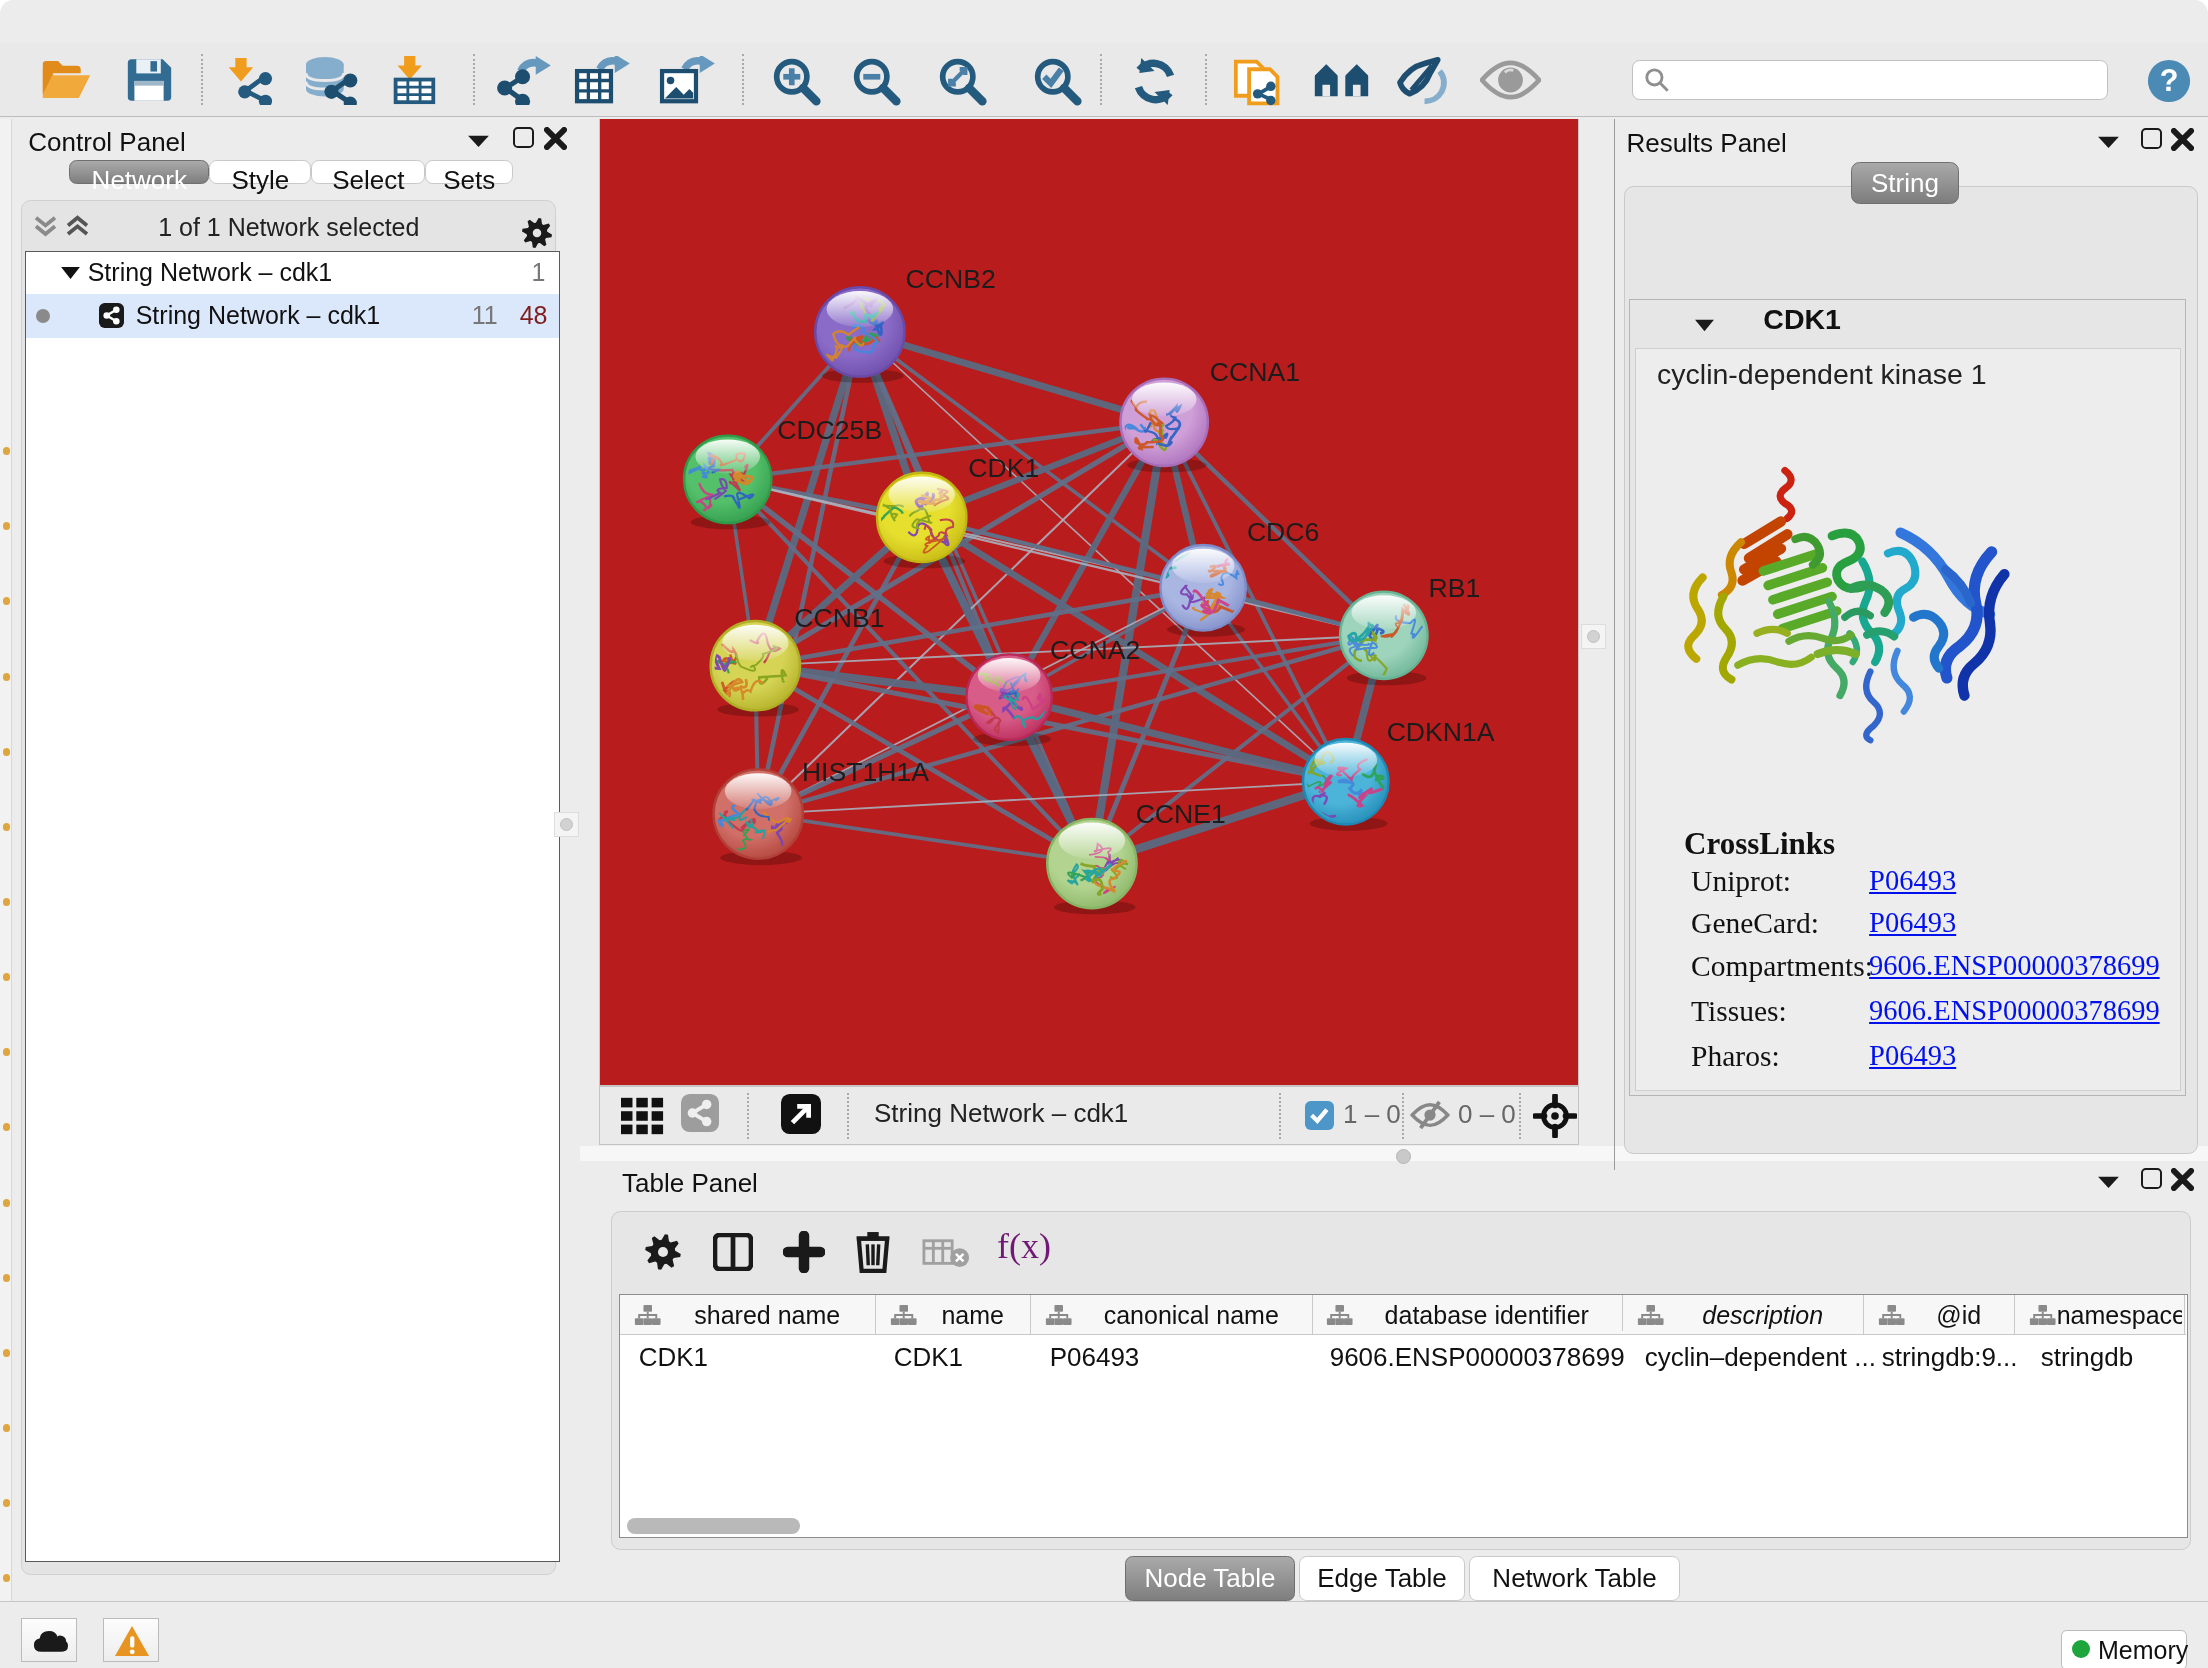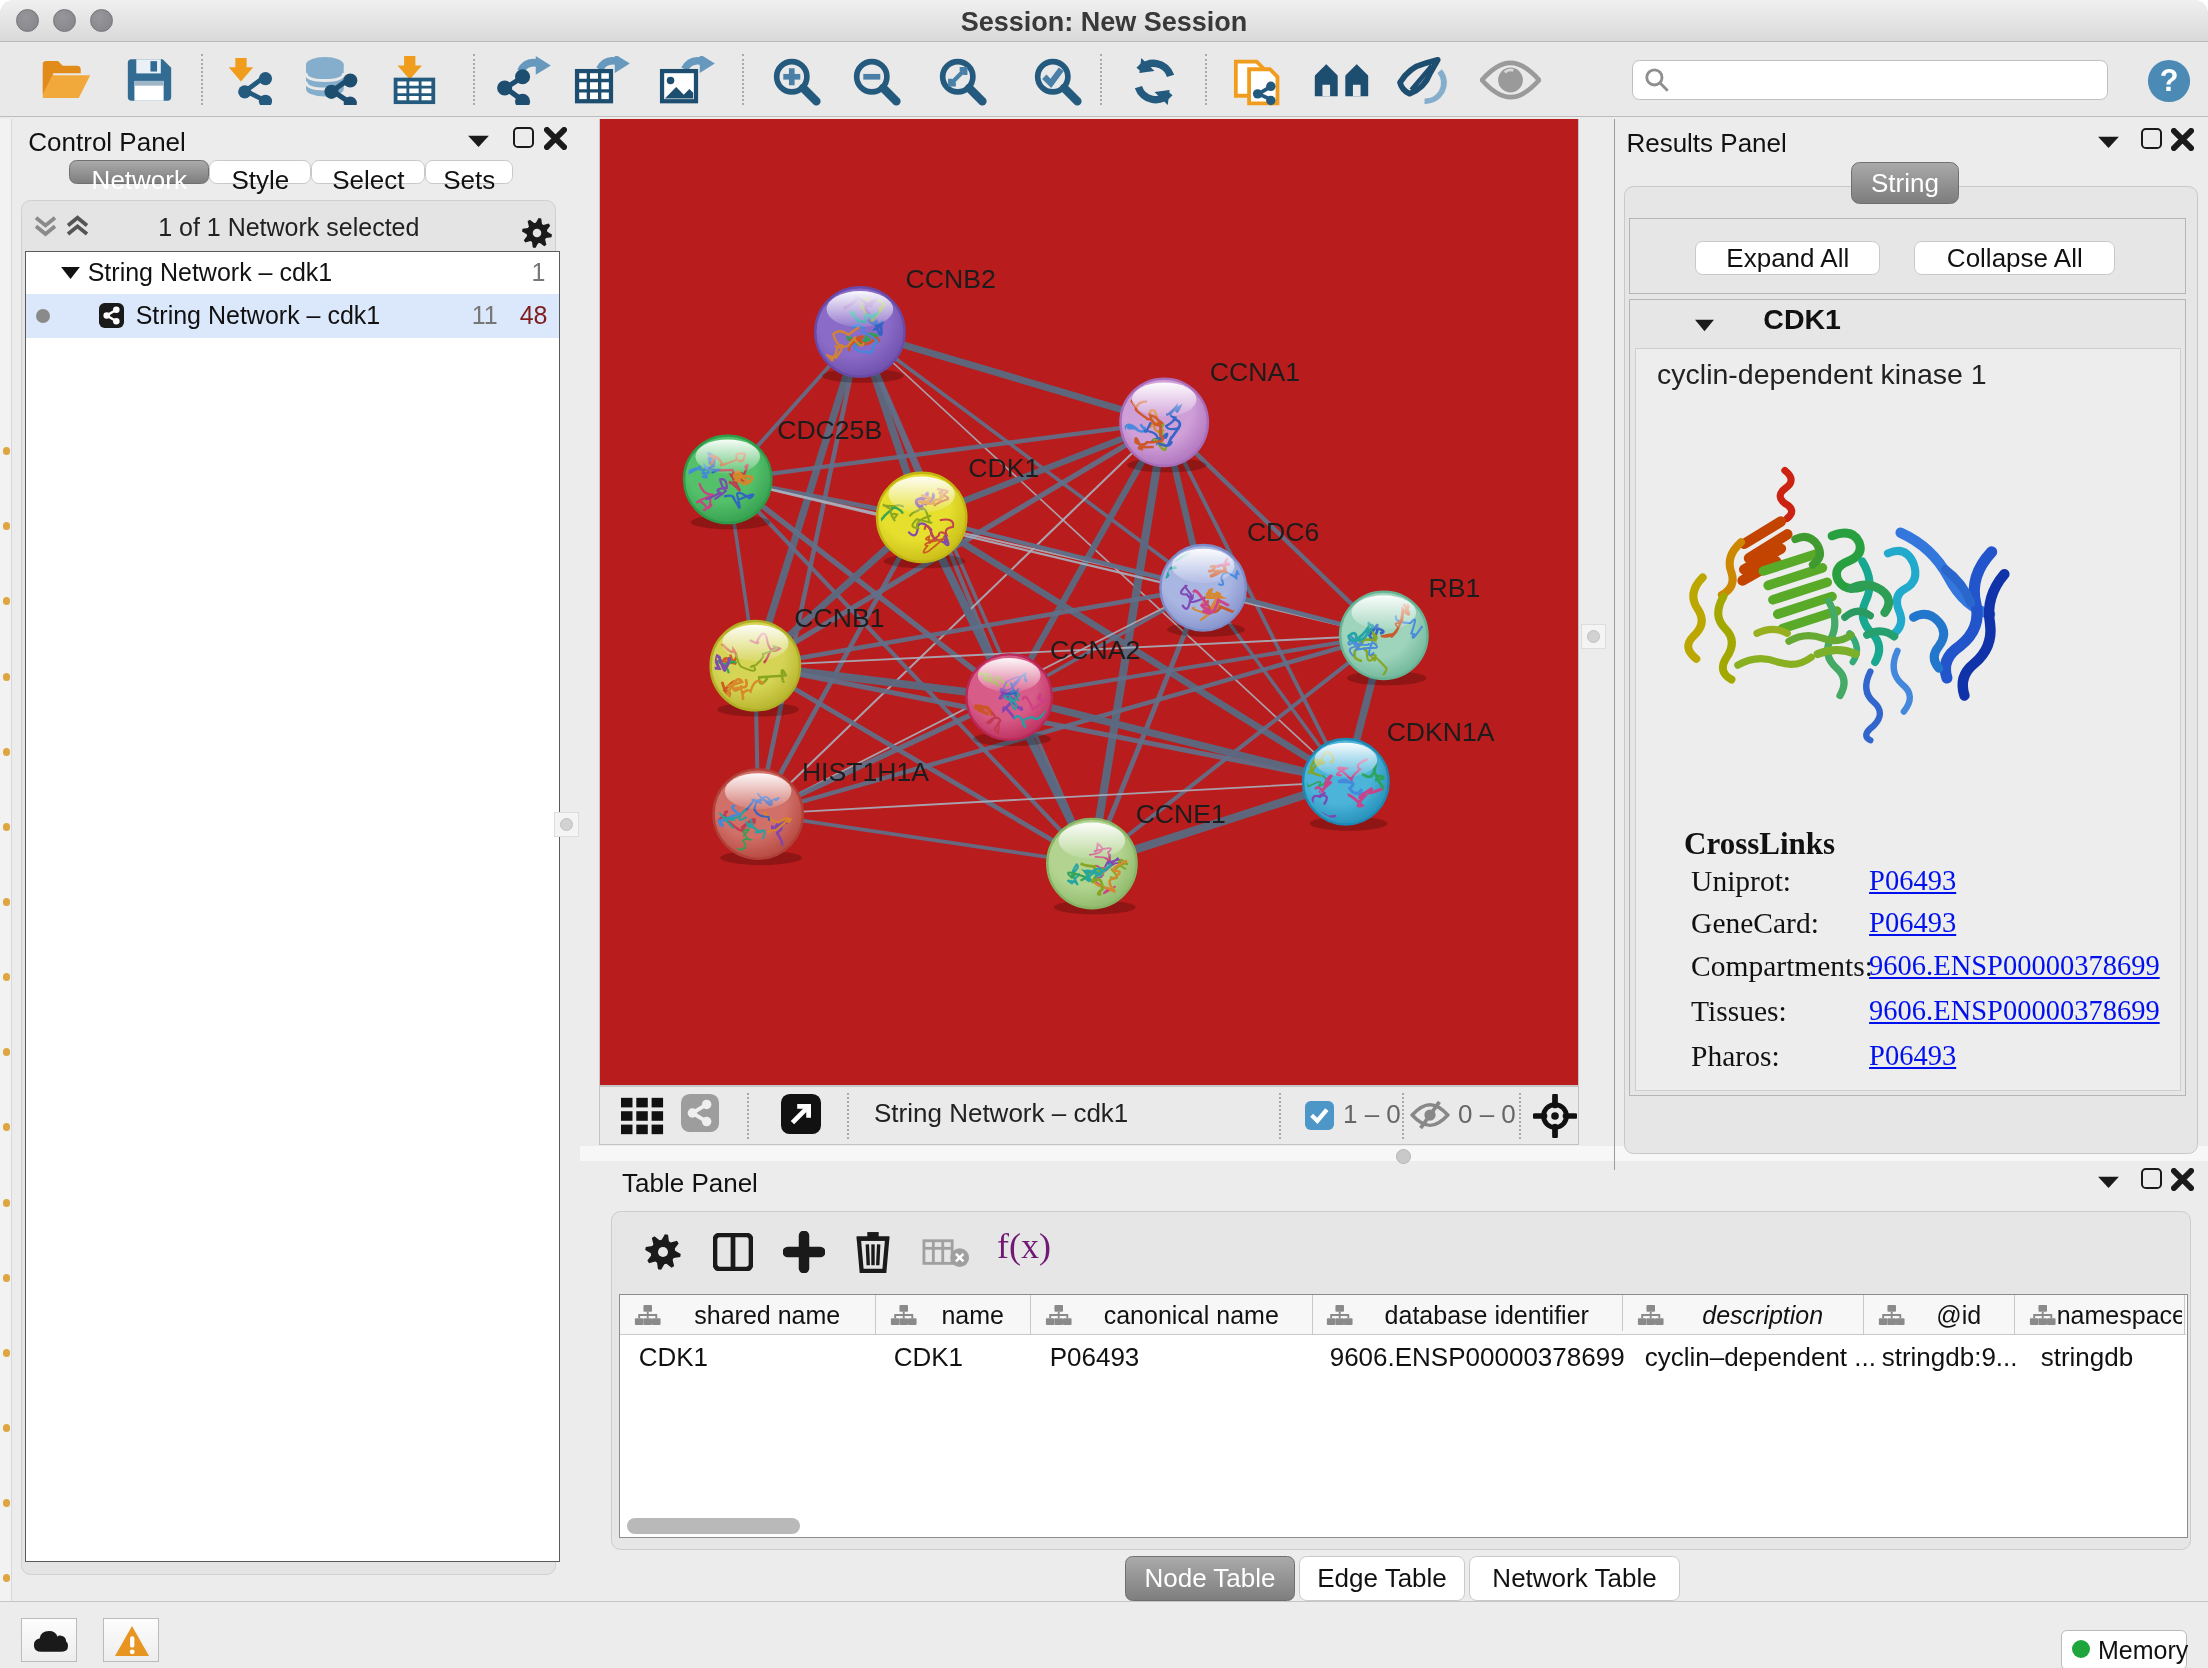--- a/index.html
+++ b/index.html
@@ -24,26 +24,20 @@
   
   .whitebox { position:absolute; background:#fff; }
   a.link { color:#0011ee; text-decoration:underline; }
   .clrow { position:absolute; left:0; width:100%; font-family:"Liberation Serif", serif; font-size:29.5px; }
   .cl1 { position:absolute; left:55px; color:#111; }
   .cl2 { position:absolute; left:233px; font-size:28.5px; }
 </style>
 </head>
 <body>
 <div id="page">
-  <div id="titlebar" class="abs">
-    <div class="tl" style="left:16px;"></div>
-    <div class="tl" style="left:53px;"></div>
-    <div class="tl" style="left:90px;"></div>
-    <div id="wtitle">Session: New Session</div>
-  </div>
   <div id="toolbar" class="abs">
     <svg class="ticon" style="left:39px;" width="55" height="48" viewBox="0 0 58 50">
       <path d="M4 12 L4 44 L42 44 L54 20 L16 20 Z" fill="#f2a93b"></path>
       <path d="M4 12 L4 8 Q4 5 8 5 L20 5 L25 10 L40 10 Q44 10 44 14 L44 18 L15 18 L4 40 Z" fill="#e08b1a"></path>
     </svg>
     <svg class="ticon" style="left:125px;" width="49" height="48" viewBox="0 0 52 50">
       <path d="M3 7 Q3 3 7 3 L40 3 L49 12 L49 43 Q49 47 45 47 L7 47 Q3 47 3 43 Z" fill="#336c93"></path>
       <rect x="12" y="3" width="26" height="15" fill="#e9f1f6"></rect>
         <rect x="27" y="5" width="7" height="11" fill="#336c93"></rect>
       <rect x="10" y="26" width="31" height="21" fill="#fff"></rect>
@@ -667,24 +661,20 @@
     <div class="ptitle" style="position:absolute; left:11.4px; top:8.6px;">Results Panel</div>
     <svg class="pctl" style="left:481px; top:14.3px;" width="25" height="17" viewBox="0 0 26 18">
         <path d="M2 4 L24 4 L13 16 Z" fill="#1a1a1a"></path>
       </svg>
     <div class="pctl" style="left:526px; top:8.6px; width:21px; height:21px; border:2.9px solid #1a1a1a; border-radius:4.8px;"></div>
     <svg class="pctl" style="left:556px; top:8.6px;" width="23" height="23" viewBox="0 0 24 24">
         <path d="M3 3 L21 21 M21 3 L3 21" stroke="#1a1a1a" stroke-width="6" stroke-linecap="round"></path>
       </svg>
     <div style="position:absolute; left:8.6px; top:67px; width:574px; height:968px; background:#e6e6e6; border:1px solid #c9c9c9; border-radius:9.5px;"></div>
     <div style="position:absolute; left:236px; top:43px; width:108px; height:42px; background:linear-gradient(#a9a9a9,#7d7d7d); border:1px solid #6f6f6f; border-radius:8.6px; color:#fff; font-size:26px; text-align:center; line-height:40px;">String</div>
-    <div style="position:absolute; left:14.3px; top:99px; width:557px; height:76px; border:1px solid #b5b5b5;">
-      <div style="position:absolute; left:65px; top:22px; width:185px; height:34px; background:#fff; border:1px solid #c8c8c8; border-radius:7.6px; font-size:26px; text-align:center; line-height:32px; color:#111;">Expand All</div>
-      <div style="position:absolute; left:284px; top:22px; width:201px; height:34px; background:#fff; border:1px solid #c8c8c8; border-radius:7.6px; font-size:26px; text-align:center; line-height:32px; color:#111;">Collapse All</div>
-    </div>
     <div style="position:absolute; left:14.3px; top:180px; width:557px; height:797px; border:1px solid #b5b5b5;">
       <svg style="position:absolute; left:63px; top:17px;" width="23" height="17" viewBox="0 0 24 18">
           <path d="M2 3 L22 3 L12 15 Z" fill="#1a1a1a"></path>
         </svg>
       <div style="position:absolute; left:133px; top:2.9px; font-size:28.5px; font-weight:bold; color:#111;">CDK1</div>
       <div style="position:absolute; left:4.8px; top:48px; width:546px; height:743px; background:#ededed; border:1px solid #cfcfcf;">
         <div style="position:absolute; left:21px; top:8.6px; font-size:28.5px; color:#222;">cyclin-dependent kinase 1</div>
         <svg style="position:absolute; left:28.5px; top:109px;" width="496" height="327" viewBox="0 0 522 344">
           <g fill="none" stroke-linecap="round" transform="translate(-4,8) scale(0.84)">
             <path d="M155 6 Q170 18 156 28 Q142 38 156 48 Q170 56 158 66" stroke="#cc2211" stroke-width="9"></path>

